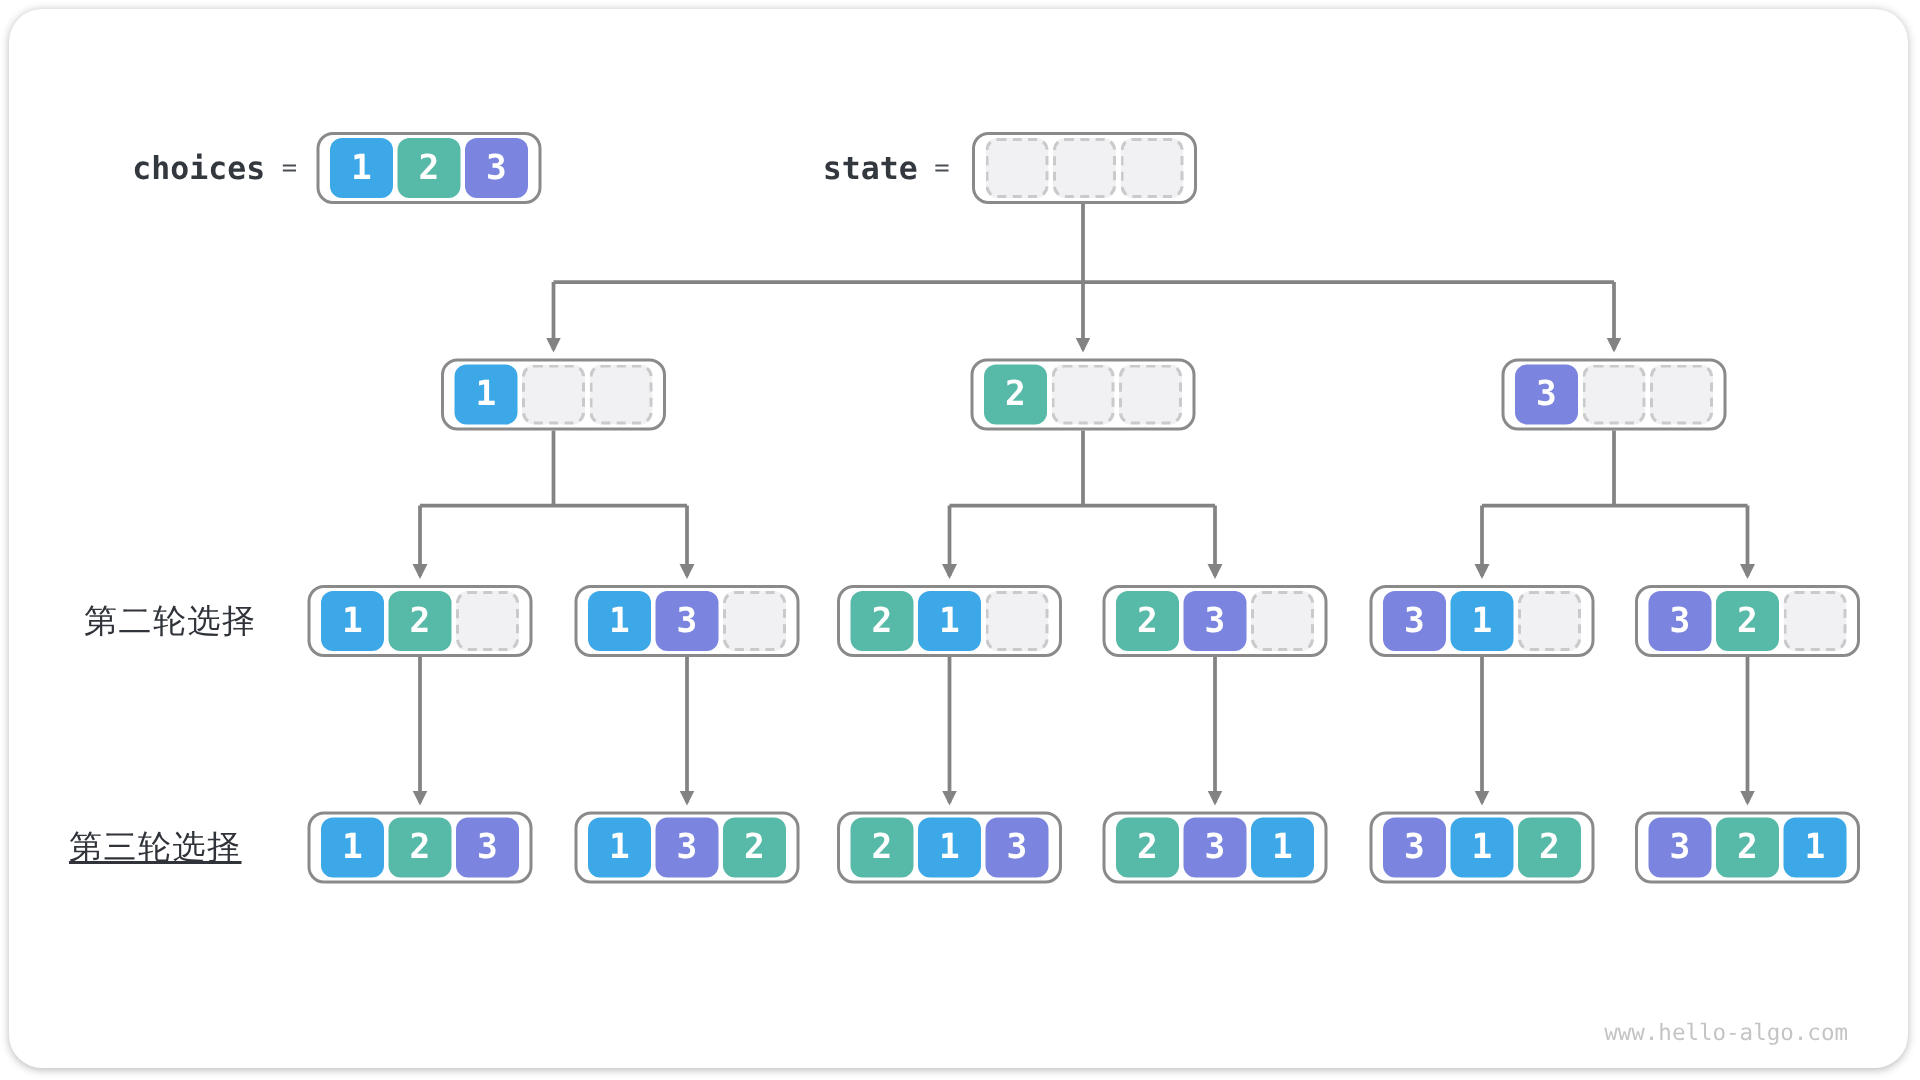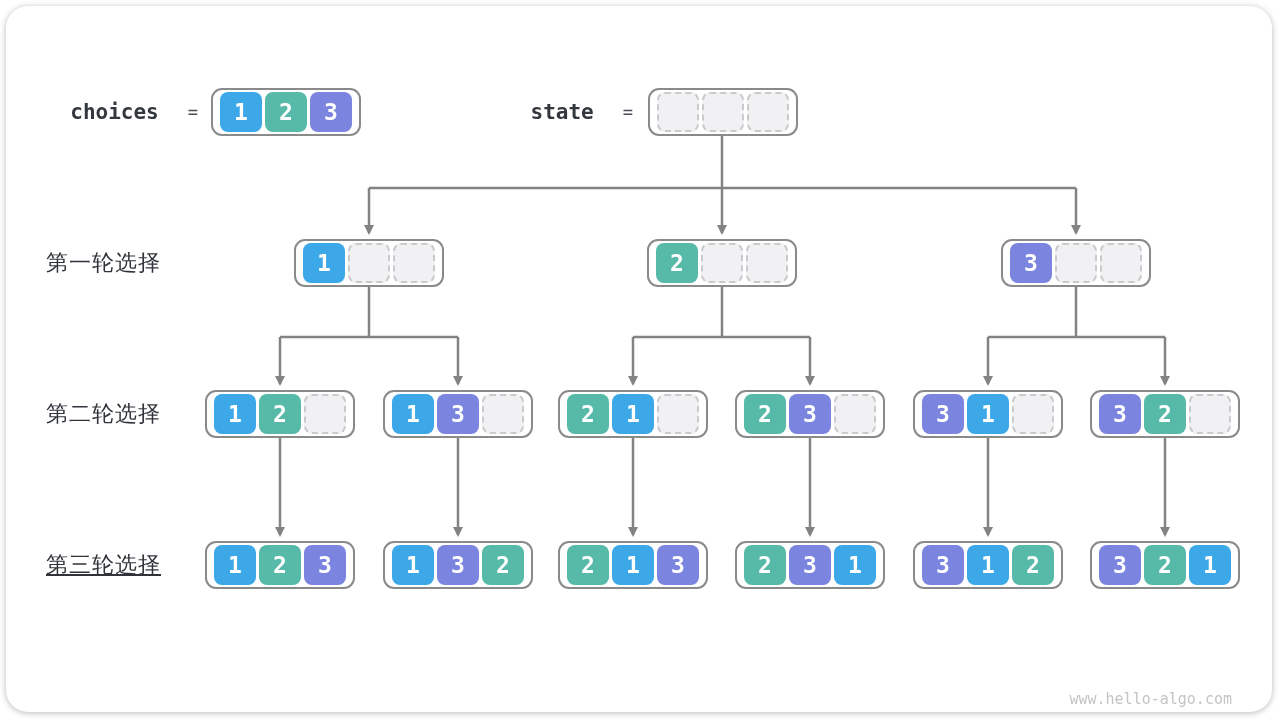--- a/index.html
+++ b/index.html
@@ -2,38 +2,38 @@
 <html><head>
 <meta charset="utf-8">
 <style>
   html,body{margin:0;padding:0;background:#ffffff;}
   .canvas{position:relative;width:1280px;height:720px;overflow:hidden;
           font-family:"Liberation Sans","DejaVu Sans",sans-serif;}
   .card{position:absolute;left:6px;top:6px;width:1266px;height:706px;
         background:#ffffff;border-radius:22px;box-shadow:0 1px 6px rgba(0,0,0,.28);}
   .connectors{position:absolute;left:0;top:0;pointer-events:none;}
 
-  .hdr-label{position:absolute;top:88px;height:48px;display:flex;align-items:center;gap:29px;}
+  .hdr-label{position:absolute;top:88px;height:48px;display:flex;align-items:center;gap:11px;}
   .kw{font-family:"DejaVu Sans Mono","Liberation Mono",monospace;font-weight:bold;
       font-size:21px;color:#33383e;}
   .eq{font-family:"DejaVu Sans Mono","Liberation Mono",monospace;font-size:17px;color:#4a4f55;}
 
   .row-label{position:absolute;left:46px;height:48px;display:flex;align-items:center;
              font-size:22px;color:#30343a;letter-spacing:1px;}
 
   .node{position:absolute;width:150px;height:48px;box-sizing:border-box;
         background:#ffffff;border:2px solid #8a8a8a;border-radius:11px;
         display:flex;align-items:center;justify-content:center;gap:3px;padding:2px 4px;}
   .cell{width:42px;height:40px;box-sizing:border-box;border-radius:8px;
         display:flex;align-items:center;justify-content:center;
         font-family:"DejaVu Sans Mono","Liberation Mono",monospace;
         font-weight:bold;font-size:23px;color:#ffffff;}
   .cell.empty{background:#f1f1f3;border:2px dashed #c9cacc;}
 
-  .watermark{position:absolute;right:48px;bottom:12px;
+  .watermark{position:absolute;right:48px;bottom:23px;
              font-family:"DejaVu Sans Mono","Liberation Mono",monospace;
              font-size:15px;color:#c4c4c4;}
 </style>
 </head>
 <body>
 
 <div class="canvas">
   <div class="card"></div>
 
   <svg class="connectors" width="1280" height="720" viewBox="0 0 1280 720">
@@ -86,22 +86,21 @@
   <div class="hdr-label" style="right:647px;justify-content:flex-end;">
     <span class="kw">state</span>
     <span class="eq">=</span>
   </div>
   <div class="node" style="left:648px;top:88px;">
       <div class="cell empty" style="background: rgb(241, 241, 243); border-color: rgb(201, 202, 204);"></div>
       <div class="cell empty" style="background: rgb(241, 241, 243); border-color: rgb(201, 202, 204);"></div>
       <div class="cell empty" style="background: rgb(241, 241, 243); border-color: rgb(201, 202, 204);"></div>
     </div>
 
-  <div class="row-label" style="top:239px;">第一轮选择</div>
-  <div class="row-label" style="top:390px;">第二轮选择</div>
+  <div class="row-label" style="top:390px;margin-left:10px;">第二轮选择</div>
   <div class="row-label" style="top:541px;text-decoration:underline;">第三轮选择</div>
 
   <div id="nodes-layer">
       <div class="node" style="left: 294px; top: 239px; border-color: rgb(138, 138, 138);">
         <div class="cell" style="background: rgb(61, 168, 232);">1</div>
         <div class="cell empty" style="background: rgb(241, 241, 243); border-color: rgb(201, 202, 204);"></div>
         <div class="cell empty" style="background: rgb(241, 241, 243); border-color: rgb(201, 202, 204);"></div>
       </div>
       <div class="node" style="left: 647px; top: 239px; border-color: rgb(138, 138, 138);">
         <div class="cell" style="background: rgb(87, 185, 167);">2</div>

